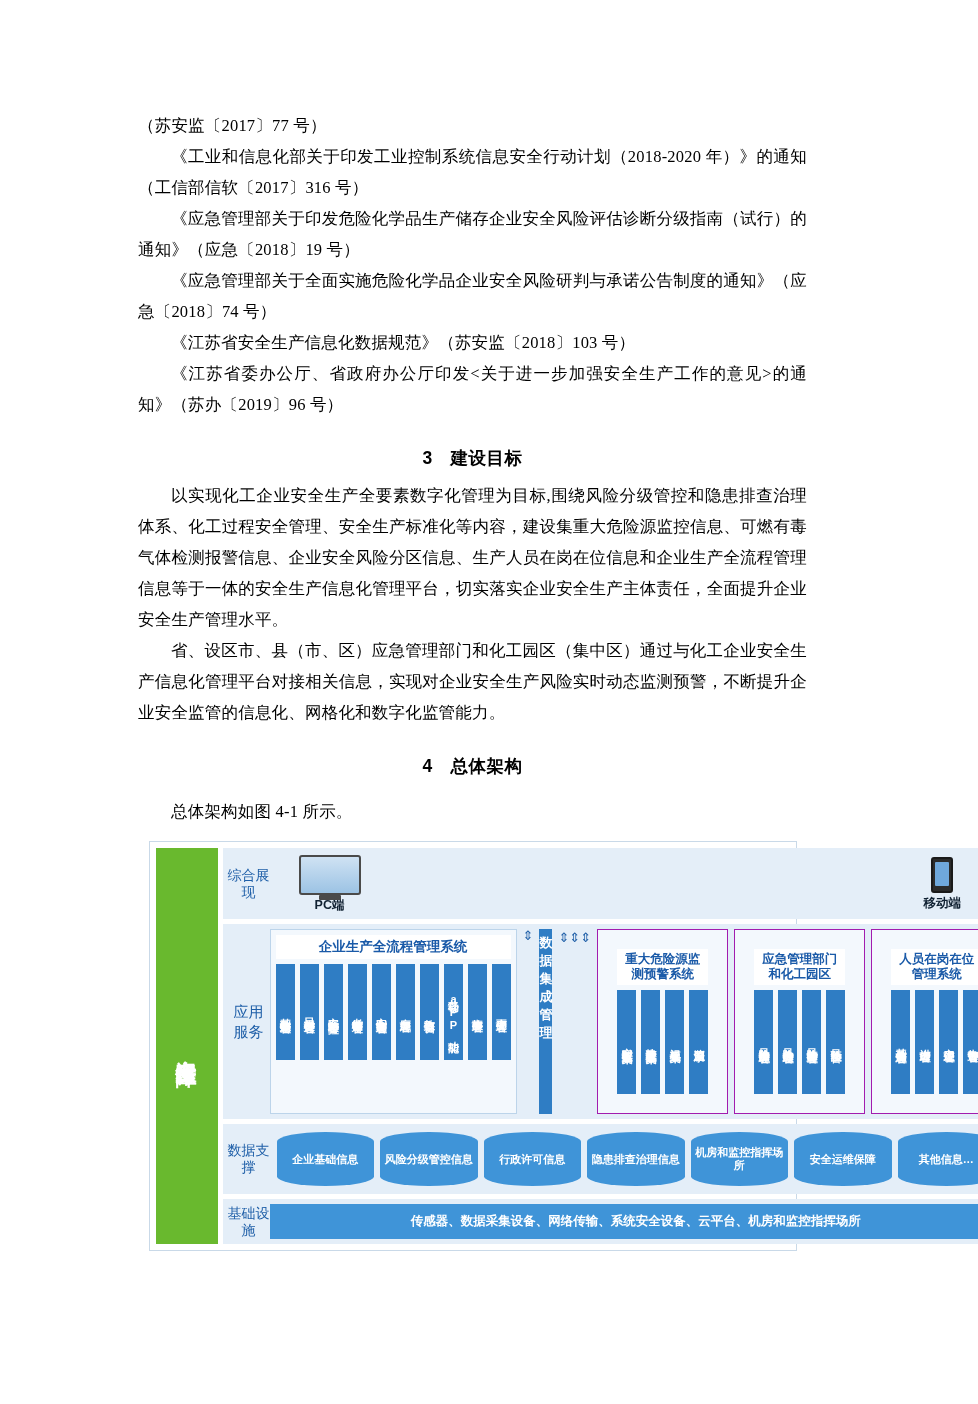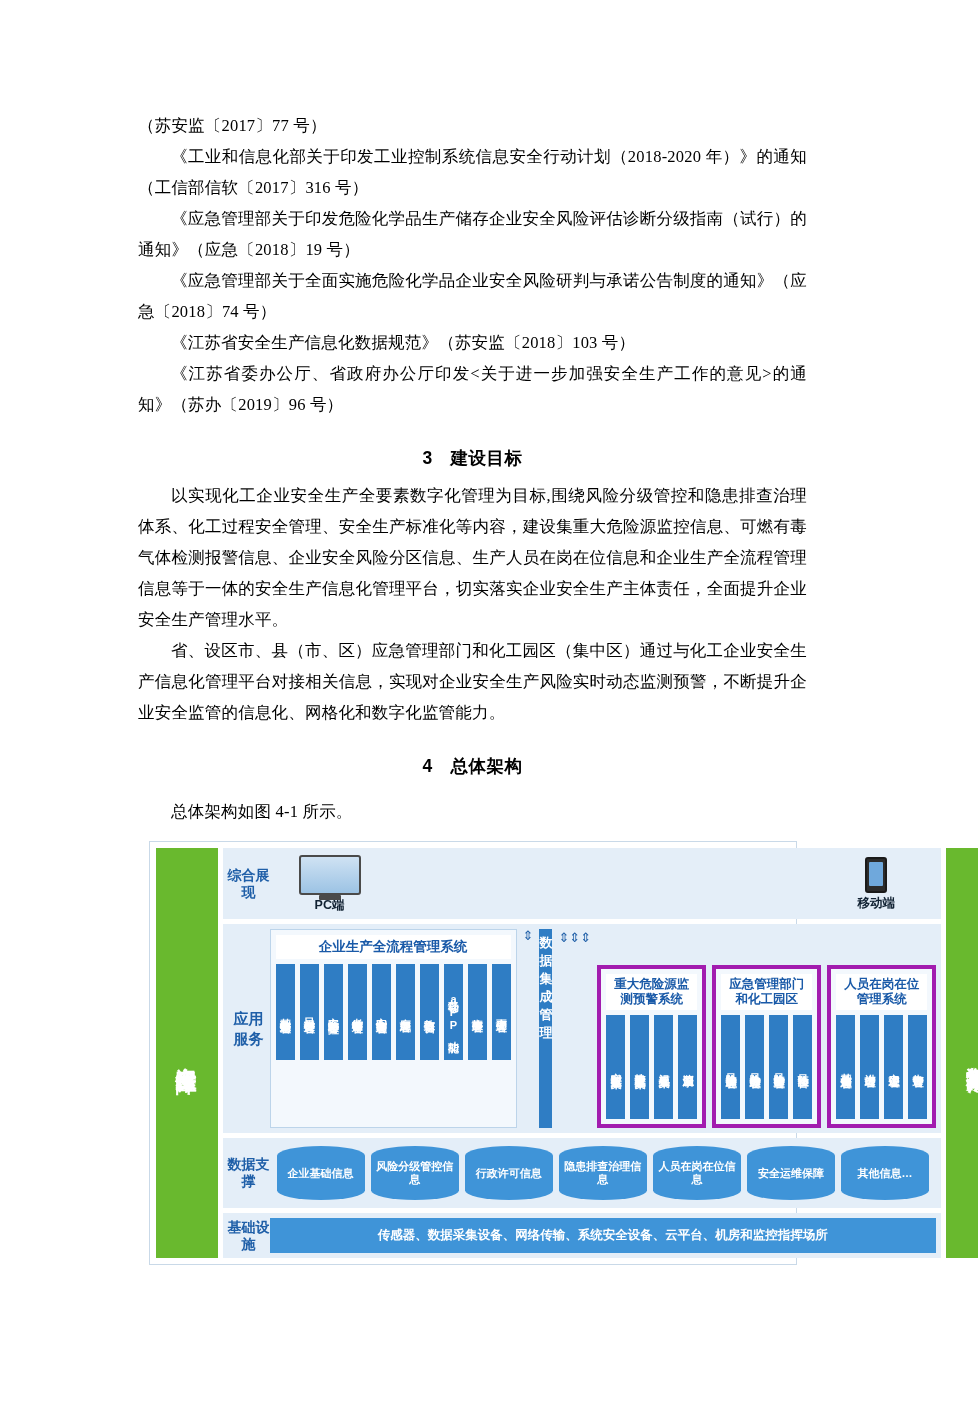--- a/index.html
+++ b/index.html
@@ -85,21 +85,21 @@
     background: #e4eef8;
     display: flex;
     align-items: stretch;
     padding: 5px;
     box-sizing: border-box;
   }
   .row-label {
     width: 42px;
     min-width: 42px;
     color: #1f5fa8;
-    font-weight: bold;
+    font-weight: normal;
     font-size: 14px;
     line-height: 17px;
     display: flex;
     align-items: center;
     justify-content: center;
     text-align: center;
   }
   .row-label.tall { font-size: 15px; line-height: 20px; }
   .row-content { flex: 1; }
 
@@ -176,21 +176,21 @@
     color: #fff;
     font-size: 13px;
     font-weight: bold;
     text-align: center;
     padding: 5px 0;
   }
   .arrows { display:flex; justify-content: space-around; align-items:center; height:16px; }
   .arrow { color:#1f5fa8; font-size: 13px; line-height: 13px; font-family:"DejaVu Sans", sans-serif; }
   .arrow-row-narrow { display:flex; justify-content:center; height: 16px; }
   .sub-panels { display: flex; gap: 6px; }
-  .sub-panel { flex: 1; background:#f3f8fd; border:4px solid #a21caf; padding:5px; box-sizing:border-box;margin-top:36px; }
+  .sub-panel { flex: 1; background:#f3f8fd; border:1px solid #a21caf; padding:19px; box-sizing:border-box; }
   .sub-title {
     background:#ffffff; color:#1a5aa8; font-weight:bold; font-size:12.5px;
     text-align:center; padding:3px 2px; line-height:15px; margin-bottom:5px;
   }
 
   
   .cyl-row { display:flex; justify-content: space-between; gap: 6px; padding: 3px 7px; }
   .cyl {
     flex:1;
     background: #3f94d8;
@@ -329,21 +329,21 @@
         </div>
 
         <div class="row-band">
           <div class="row-label">数据支撑</div>
           <div class="row-content">
             <div class="cyl-row">
               <div class="cyl">企业基础信息</div>
               <div class="cyl">风险分级管控信息</div>
               <div class="cyl">行政许可信息</div>
               <div class="cyl">隐患排查治理信息</div>
-              <div class="cyl">人员在岗在位信息</div>
+              <div class="cyl">机房和监控指挥场所</div>
               <div class="cyl">安全运维保障</div>
               <div class="cyl">其他信息…</div>
             </div>
           </div>
         </div>
 
         <div class="row-band">
           <div class="row-label">基础设施</div>
           <div class="row-content">
             <div class="infra-bar">传感器、数据采集设备、网络传输、系统安全设备、云平台、机房和监控指挥场所</div>

